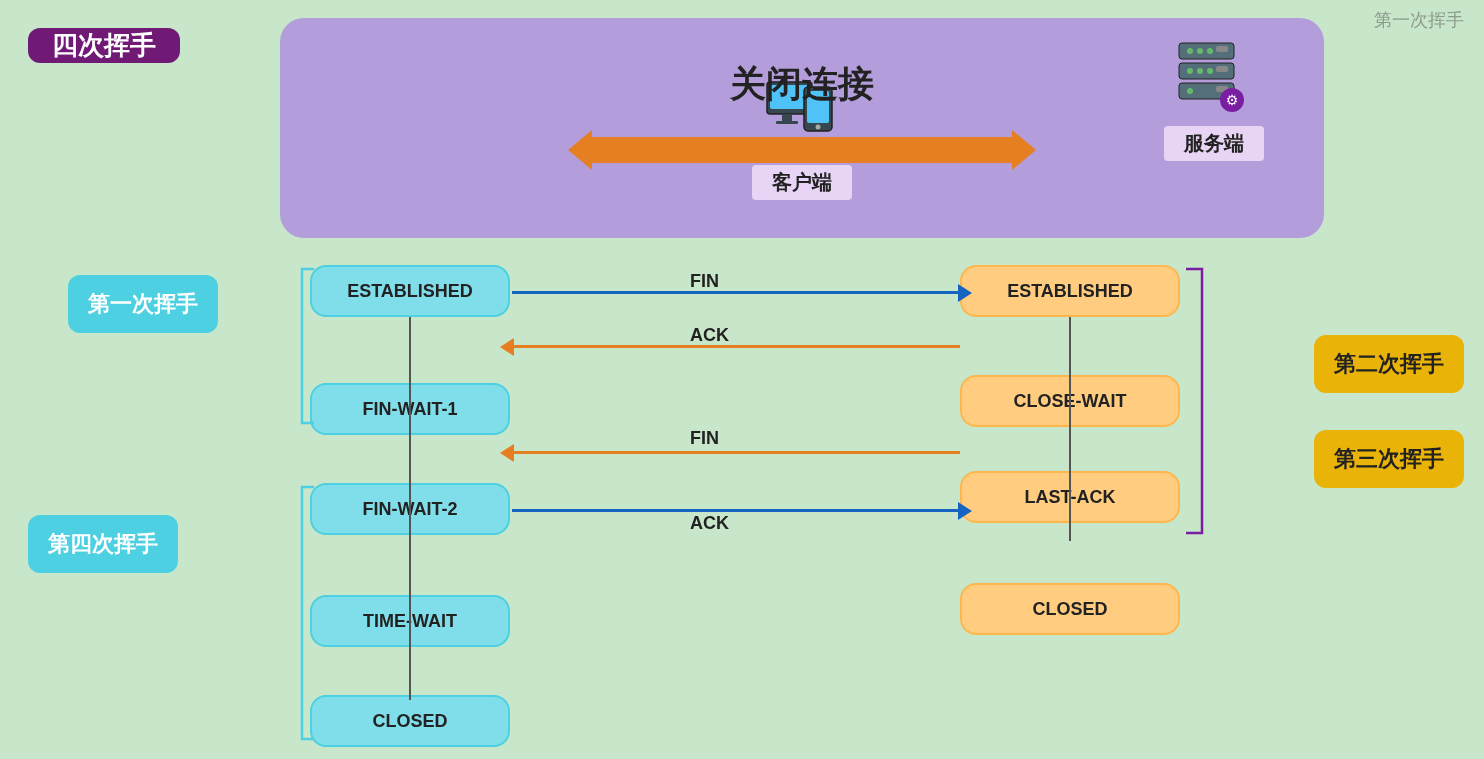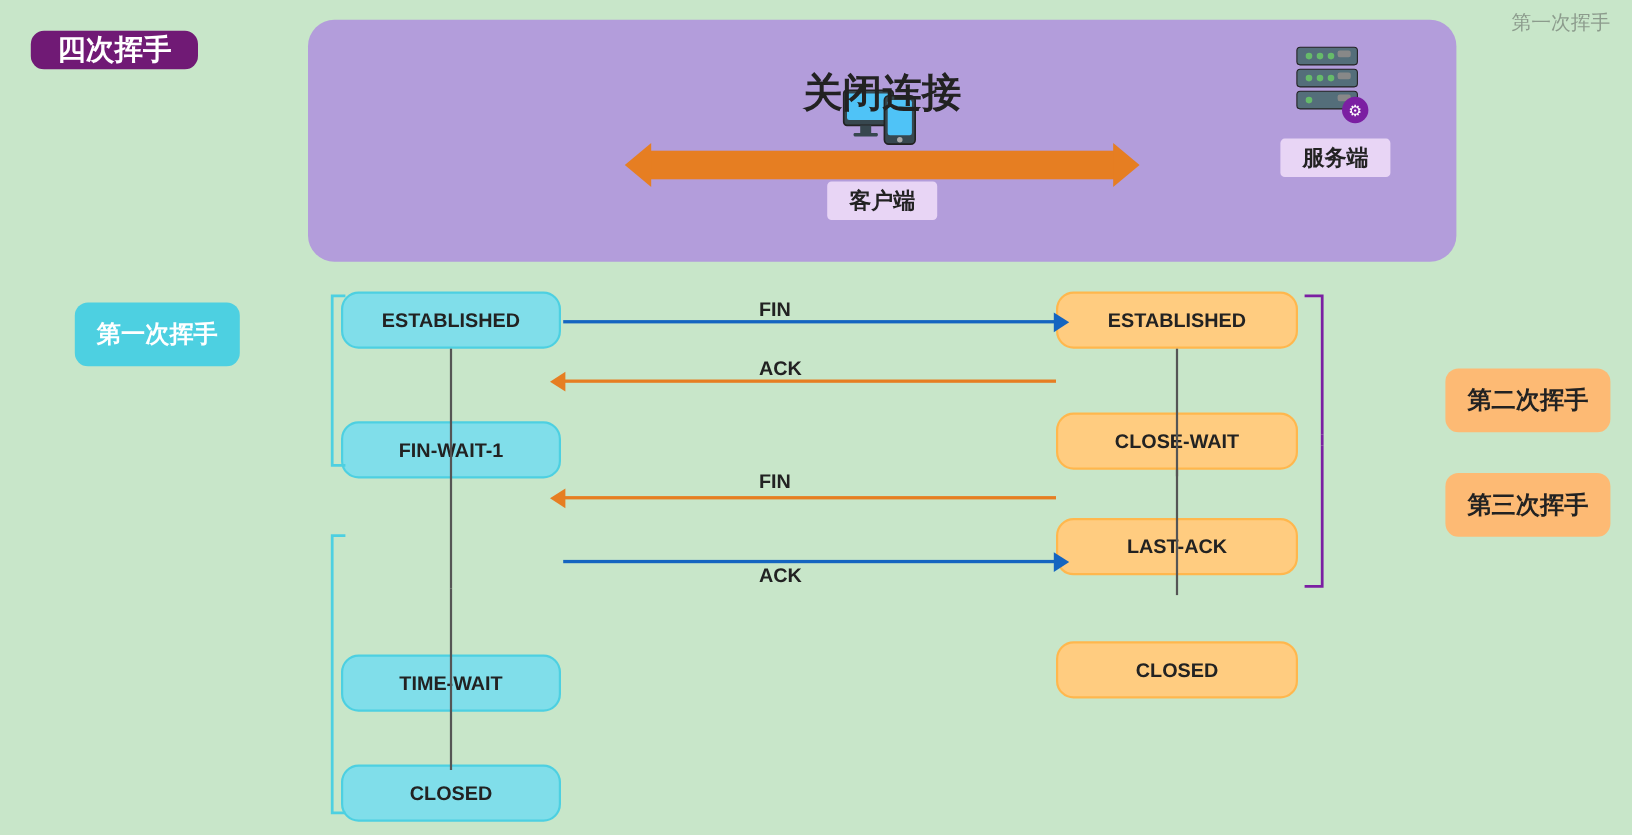--- a/index.html
+++ b/index.html
@@ -97,21 +97,21 @@
       color: white;
       font-size: 22px;
       font-weight: bold;
       padding: 14px 20px;
       border-radius: 12px;
     }
 
     
     .right-label {
       position: absolute;
-      background: #fdba74;
+      background: #eab308;
       color: #222;
       font-size: 22px;
       font-weight: bold;
       padding: 14px 20px;
       border-radius: 12px;
     }
 
     
     .vline {
       position: absolute;
@@ -230,33 +230,37 @@
 </div>
 
 <div class="top-label">四次挥手</div>
 
 <div class="watermark">第一次挥手</div>
 
 <div class="diagram">
 
   <div class="side-label" style="left:20px; top:20px;margin-left:48px;">第一次挥手</div>
 
+  <div class="side-label" style="left:28px; top:260px;">第四次挥手</div>
 
   <div class="right-label" style="right:20px; top:80px;">第二次挥手</div>
 
   <div class="right-label" style="right:20px; top:175px;">第三次挥手</div>
 
   <div class="state-box state-client" style="left:310px; top:10px;">
     <span>ESTABLISHED</span>
   </div>
 
   <div class="state-box state-client" style="left:310px; top:128px;">
     <span>FIN-WAIT-1</span>
   </div>
 
+  <div class="state-box state-client" style="left:310px; top:228px;">
+    <span>FIN-WAIT-2</span>
+  </div>
 
   <div class="state-box state-client" style="left:310px; top:340px;">
     <span>TIME-WAIT</span>
   </div>
 
   <div class="state-box state-client" style="left:310px; top:440px;">
     <span>CLOSED</span>
   </div>
 
   <div class="state-box state-server" style="left:960px; top:10px;">

